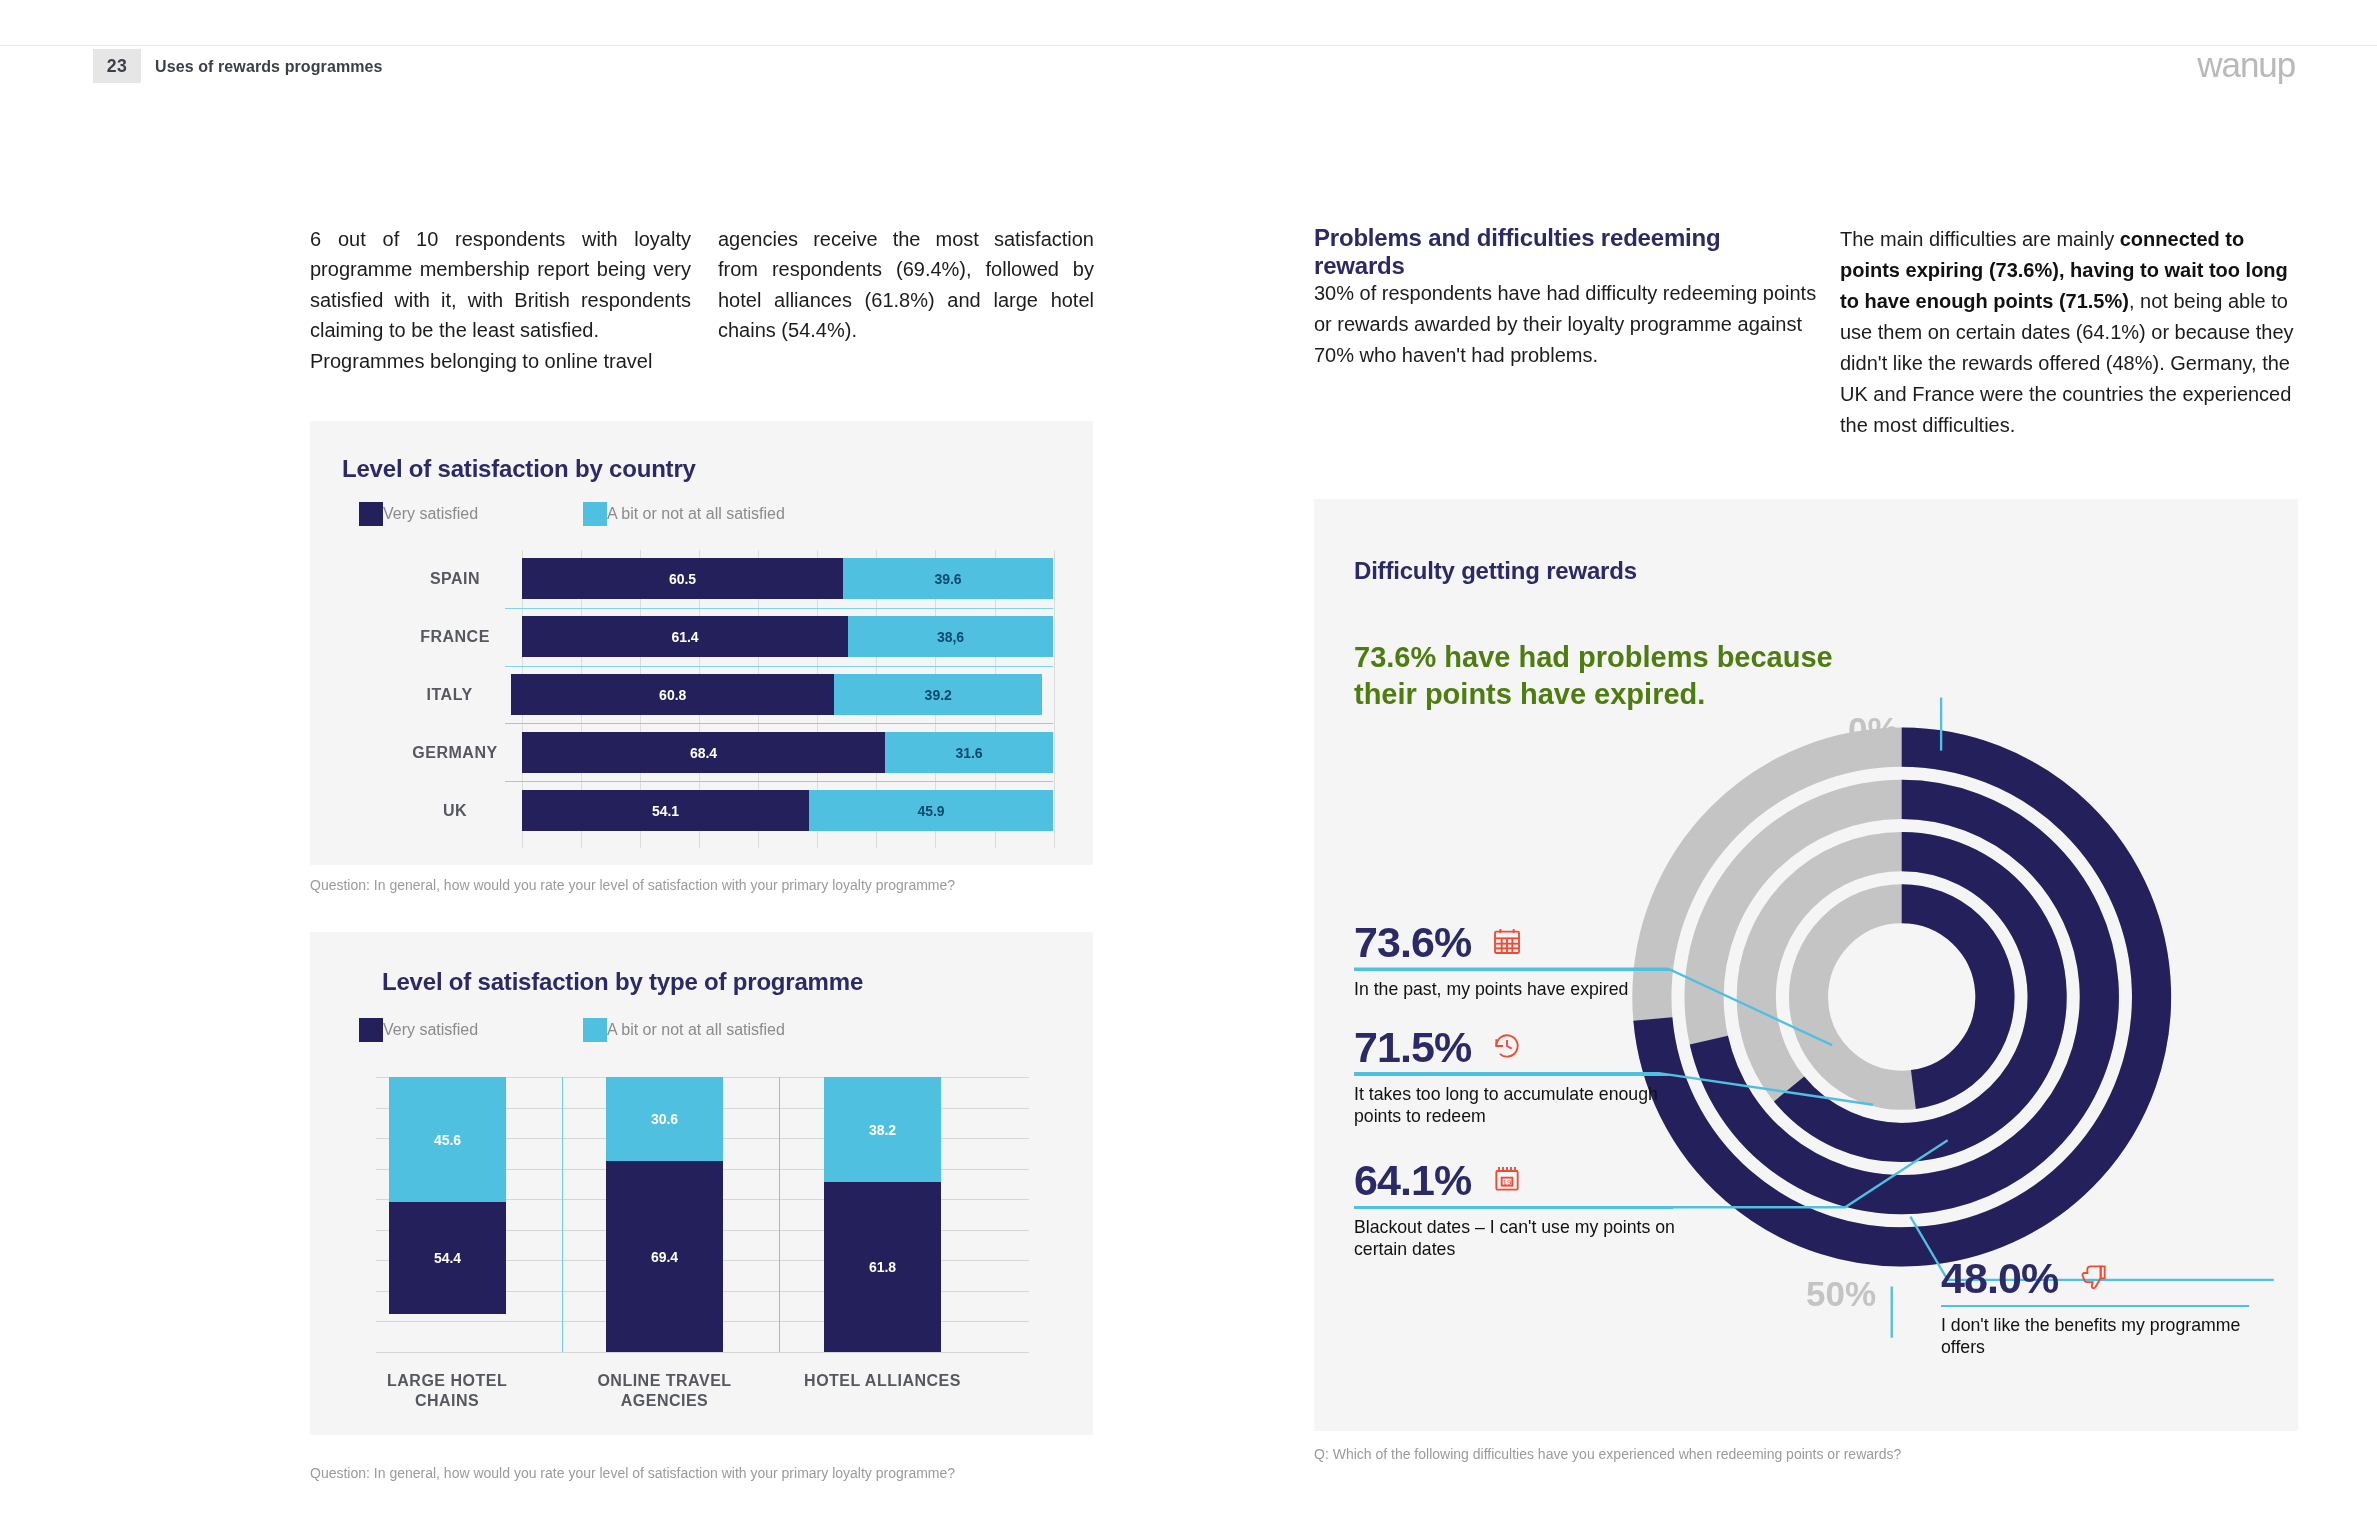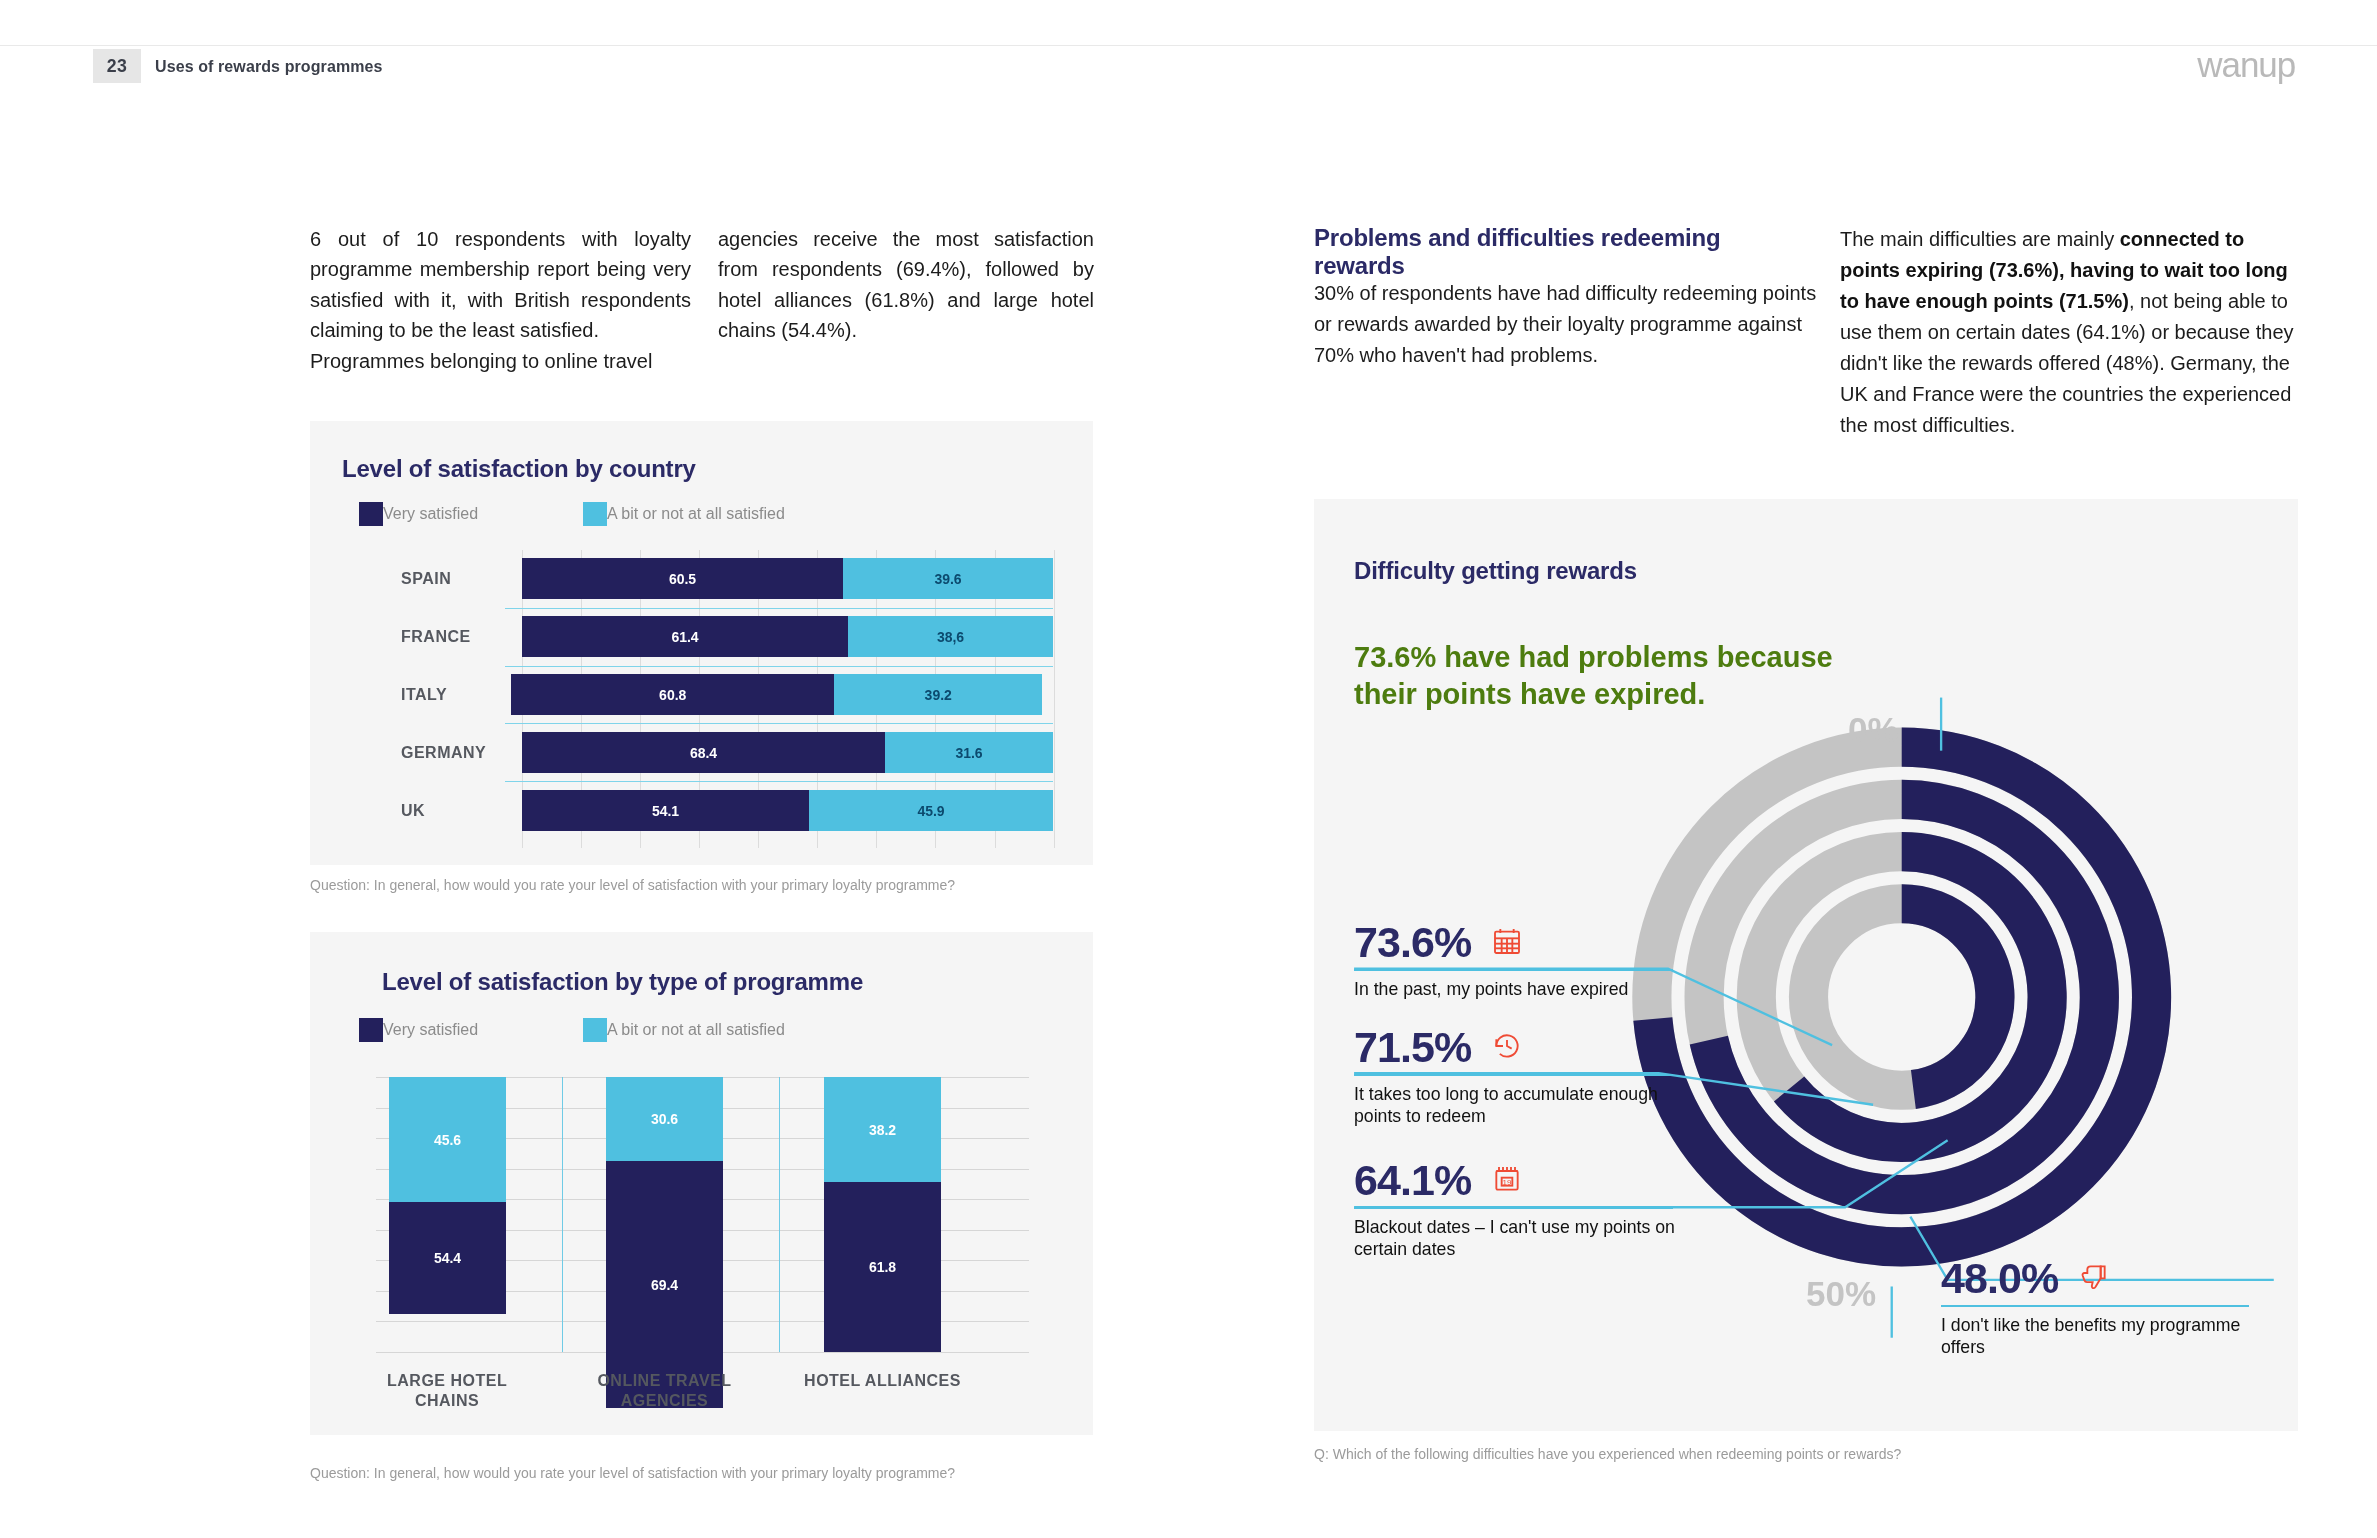--- a/index.html
+++ b/index.html
@@ -64,21 +64,21 @@
   .legend { position:absolute; display:flex; align-items:center; }
   .legend .sw { width:24px; height:24px; display:inline-block; }
   .legend .lb { font-size:16px; color:#8b8b8b; white-space:nowrap; }
   .sw-dark { background:#23205c; }
   .sw-light { background:#4fc0e0; }
 
   
   .hchart { position:absolute; }
   .hrow { position:absolute; display:flex; align-items:center; }
   .hrow .cat {
-    width:121px; text-align:left; padding-right:13px;
+    width:121px; text-align:center; padding-right:13px;
     font-size:16px; font-weight:bold; color:#55585f; letter-spacing:0.5px;
   }
   .hbars { position:relative; height:41px; display:flex; }
   .seg { height:41px; display:flex; align-items:center; justify-content:center;
          font-size:14px; font-weight:bold; }
   .seg.dark { background:#23205c; color:#fff; }
   .seg.light { background:#4fc0e0; color:#0c4a6e; }
   .gridv { position:absolute; width:0.9px; background:#dcdcdc; }
   .sepline { position:absolute; height:0.9px; background:#7fd4ea; }
 
@@ -239,21 +239,21 @@
       <div class="gridh" style="left: 18.6px; width: 653px; top: 275px;"></div>
       <div class="gridvb" style="left: 205px; top: 0px; height: 275px;"></div>
       <div class="gridvb" style="left: 422px; top: 0px; height: 275px;"></div>
       <div class="vcol" style="left: 32px; top: 0px; width: 117px; height: 275px;">
         <div class="vseg light" style="top: 0px; height: 125px;">45.6</div>
         <div class="vseg dark" style="top: 125px; height: 112px;">54.4</div>
       </div>
       <div class="vcat" style="left: 5.6px; top: 294px; width: 169px;">LARGE HOTEL CHAINS</div>
       <div class="vcol" style="left: 249px; top: 0px; width: 117px; height: 275px;">
         <div class="vseg light" style="top: 0px; height: 84px;">30.6</div>
-        <div class="vseg dark" style="top: 84px; height: 247px;">69.4</div>
+        <div class="vseg dark" style="top: 84px; height: 191px;">69.4</div>
       </div>
       <div class="vcat" style="left: 223px; top: 294px; width: 169px;">ONLINE TRAVEL AGENCIES</div>
       <div class="vcol" style="left: 467px; top: 0px; width: 117px; height: 275px;">
         <div class="vseg light" style="top: 0px; height: 105px;">38.2</div>
         <div class="vseg dark" style="top: 105px; height: 170px;">61.8</div>
       </div>
       <div class="vcat" style="left: 441px; top: 294px; width: 169px;">HOTEL ALLIANCES</div>
     </div>
 
   <div class="qcap" style="left:310px; top:1465px;">Question: In general, how would you rate your level of satisfaction with your primary loyalty programme?</div>

